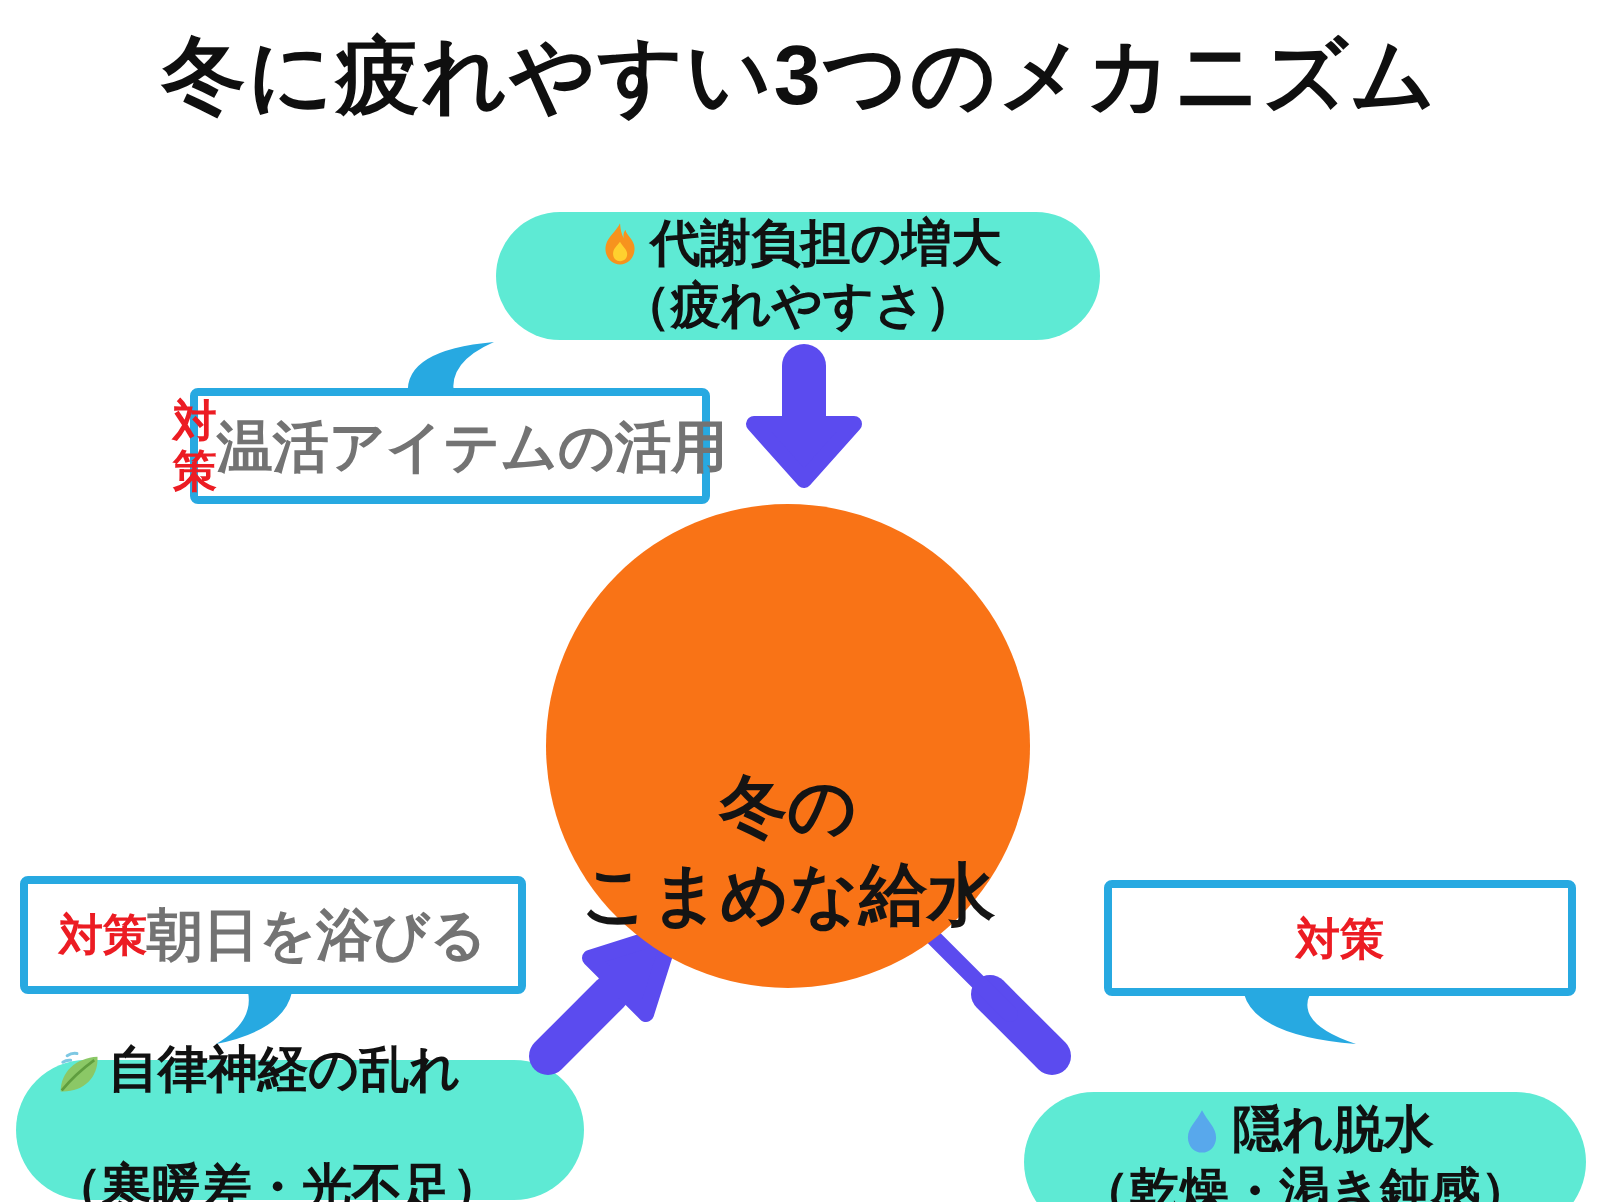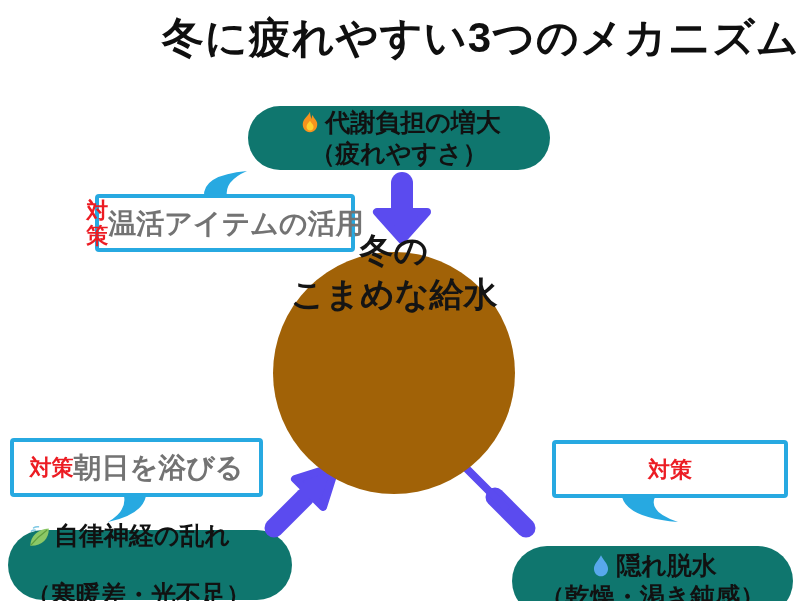--- a/index.html
+++ b/index.html
@@ -1,26 +1,26 @@
 <!DOCTYPE html>
 <html lang="ja"><head>
 <meta charset="utf-8">
 <style>
   html,body{margin:0;padding:0;background:#ffffff;}
   .stage{
     position:relative;width:800px;height:601px;overflow:hidden;background:#ffffff;
     font-family:"Liberation Sans","DejaVu Sans",sans-serif;color:#111;
   }
   .title{
-    position:absolute;left:0;top:10px;width:800px;text-align:right;
+    position:absolute;left:0;top:10px;width:800px;text-align:center;
     font-size:42px;font-weight:800;letter-spacing:1px;color:#0f0f0f;white-space:nowrap;
   }
   
   .pill{
-    position:absolute;background:#0f766e;border-radius:35px;
+    position:absolute;background:#5eead4;border-radius:35px;
     display:flex;flex-direction:column;justify-content:center;align-items:center;
     font-weight:700;font-size:25px;line-height:31px;text-align:center;color:#111;
   }
   .pill .l1{display:flex;align-items:center;gap:2px;white-space:nowrap;}
   .pill-top{left:248px;top:106px;width:302px;height:64px;border-radius:32px;}
   .pill-bl{left:8px;top:530px;width:284px;height:70px;align-items:flex-start;padding-left:18px;box-sizing:border-box;text-align:left;gap:28px;}
   .pill-br{left:512px;top:530px;width:281px;height:70px;margin-top:16px;}
   .icon{display:inline-flex;width:26px;height:26px;vertical-align:middle;}
   .icon svg{width:26px;height:26px;}
   
@@ -30,21 +30,21 @@
     box-sizing:border-box;text-align:center;
   }
   .box .lbl{font-size:22px;line-height:25px;font-weight:700;color:#EC1C23;}
   .box .txt{font-size:28px;line-height:29px;font-weight:700;color:#737373;white-space:nowrap;}
   .box-tl{left:95px;top:194px;width:260px;height:58px;}
   .box-bl{left:10px;top:438px;width:253px;height:59px;}
   .box-br{left:552px;top:440px;width:236px;height:58px;}
   
   .circle{
     position:absolute;left:273px;top:252px;width:242px;height:242px;border-radius:50%;
-    background:#a16207;display:flex;justify-content:center;align-items:flex-start;
+    background:#f97316;display:flex;justify-content:center;align-items:flex-end;
   }
   .circle .ctext{
     transform:translateY(-24px);text-align:center;
     font-size:34px;line-height:44px;font-weight:700;color:#141414;white-space:nowrap;
   }
   .overlay{position:absolute;left:0;top:0;pointer-events:none;}
 </style>
 </head>
 <body>
 

